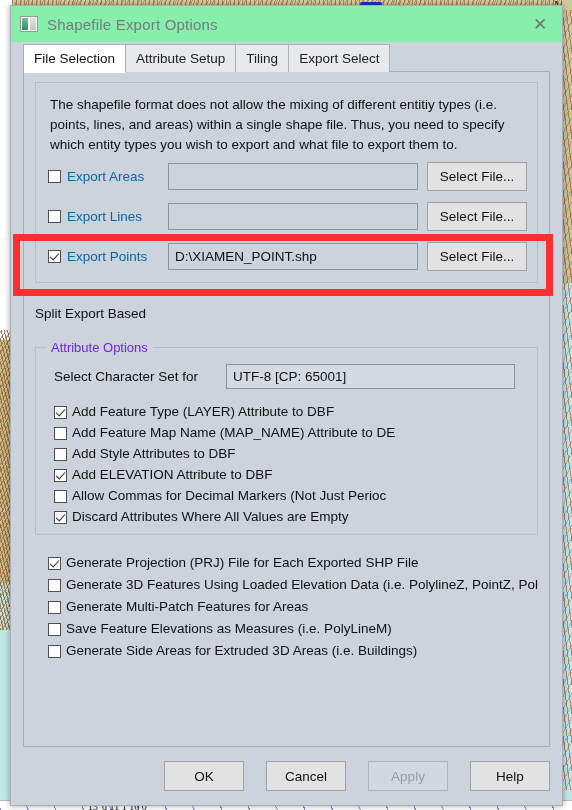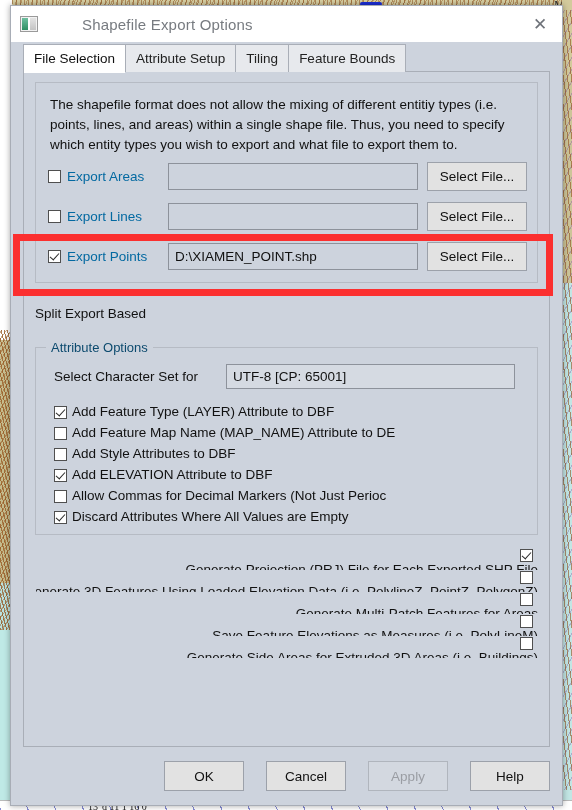--- a/index.html
+++ b/index.html
@@ -93,26 +93,25 @@
     background: #cdd3dd;
     border: 1px solid #a8adb6;
     box-shadow: 0 0 6px rgba(0,0,0,.35);
     box-sizing: border-box;
     display: flex;
     flex-direction: column;
   }
 
   .titlebar {
     height: 36px;
-    background: #ffffff;
-    display: flex;
-    align-items: center;
-    flex: none;
-    position: relative;
-    gap: 35px;
+    background: #86efac;
+    display: flex;
+    align-items: center;
+    flex: none;
+    position: relative;
   }
   .title-icon {
     width: 18px; height: 16px;
     margin-left: 9px; margin-right: 9px;
     border: 1px solid #9a9a9a;
     background: #f2f2f2;
     display: flex;
     box-sizing: border-box;
     padding: 1px;
   }
@@ -196,21 +195,21 @@
     position: relative;
     box-sizing: border-box;
   }
   .groupbox > legend,
   .group-title {
     position: absolute;
     top: -8px; left: 10px;
     background: #cdd3dd;
     padding: 0 5px;
     font-size: 13px;
-    color: #0c4a6e;
+    color: #6d28d9;
   }
 
   .desc-text {
     font-size: 13.5px;
     color: #111;
     line-height: 20px;
     padding: 12px 14px 6px 14px;
   }
 
   .file-row {
@@ -354,21 +353,21 @@
     cursor: default;
     white-space: nowrap;
     overflow: hidden;
   }
   .chk-line .cb { margin-right: 5px; }
 
   .bottom-checks {
     margin-top: 14px;
     padding-left: 1px;
   }
-  .bottom-checks .chk-line { padding-left: 12px; height: 21px; margin-bottom: 1px; flex-direction: column; }
+  .bottom-checks .chk-line { padding-left: 12px; height: 21px; margin-bottom: 1px; }
 
   .footer {
     flex: none;
     height: 58px;
     display: flex;
     align-items: center;
     justify-content: flex-end;
     padding-right: 12px;
     gap: 22px;
     background: #cdd3dd;
@@ -428,21 +427,21 @@
         <i class="ti-c"></i>
     </span>
     <span class="title-text">Shapefile Export Options</span>
     <span class="close-btn">✕</span>
   </div>
 
   <div class="tabstrip">
     <div class="tab active">File Selection</div>
     <div class="tab">Attribute Setup</div>
     <div class="tab">Tiling</div>
-    <div class="tab">Feature Bounds</div>
+    <div class="tab">Export Select</div>
   </div>
 
   <div class="tabpage">
 
     <div class="groupbox" style="padding-bottom:6px;">
       <div class="desc-text">The shapefile format does not allow the mixing of different entitiy types (i.e. points, lines, and areas) within a single shape file. Thus, you need to specify which entity types you wish to export and what file to export them to.</div>
 
       <div class="file-row">
         <label class="chk-label">
           <span class="cb"></span>

